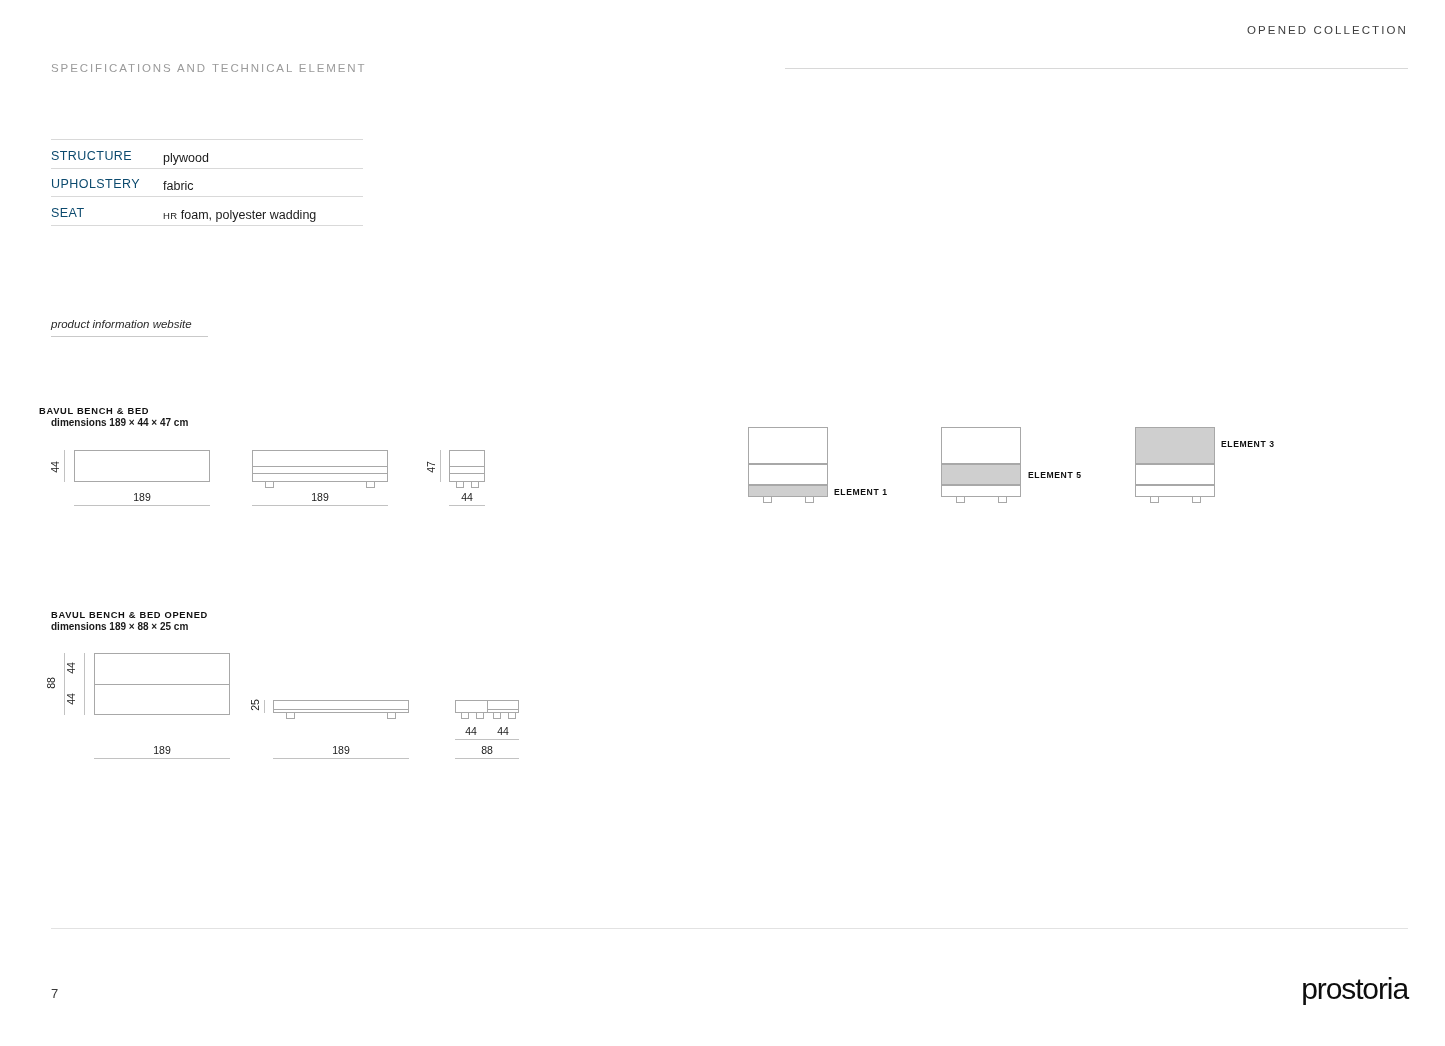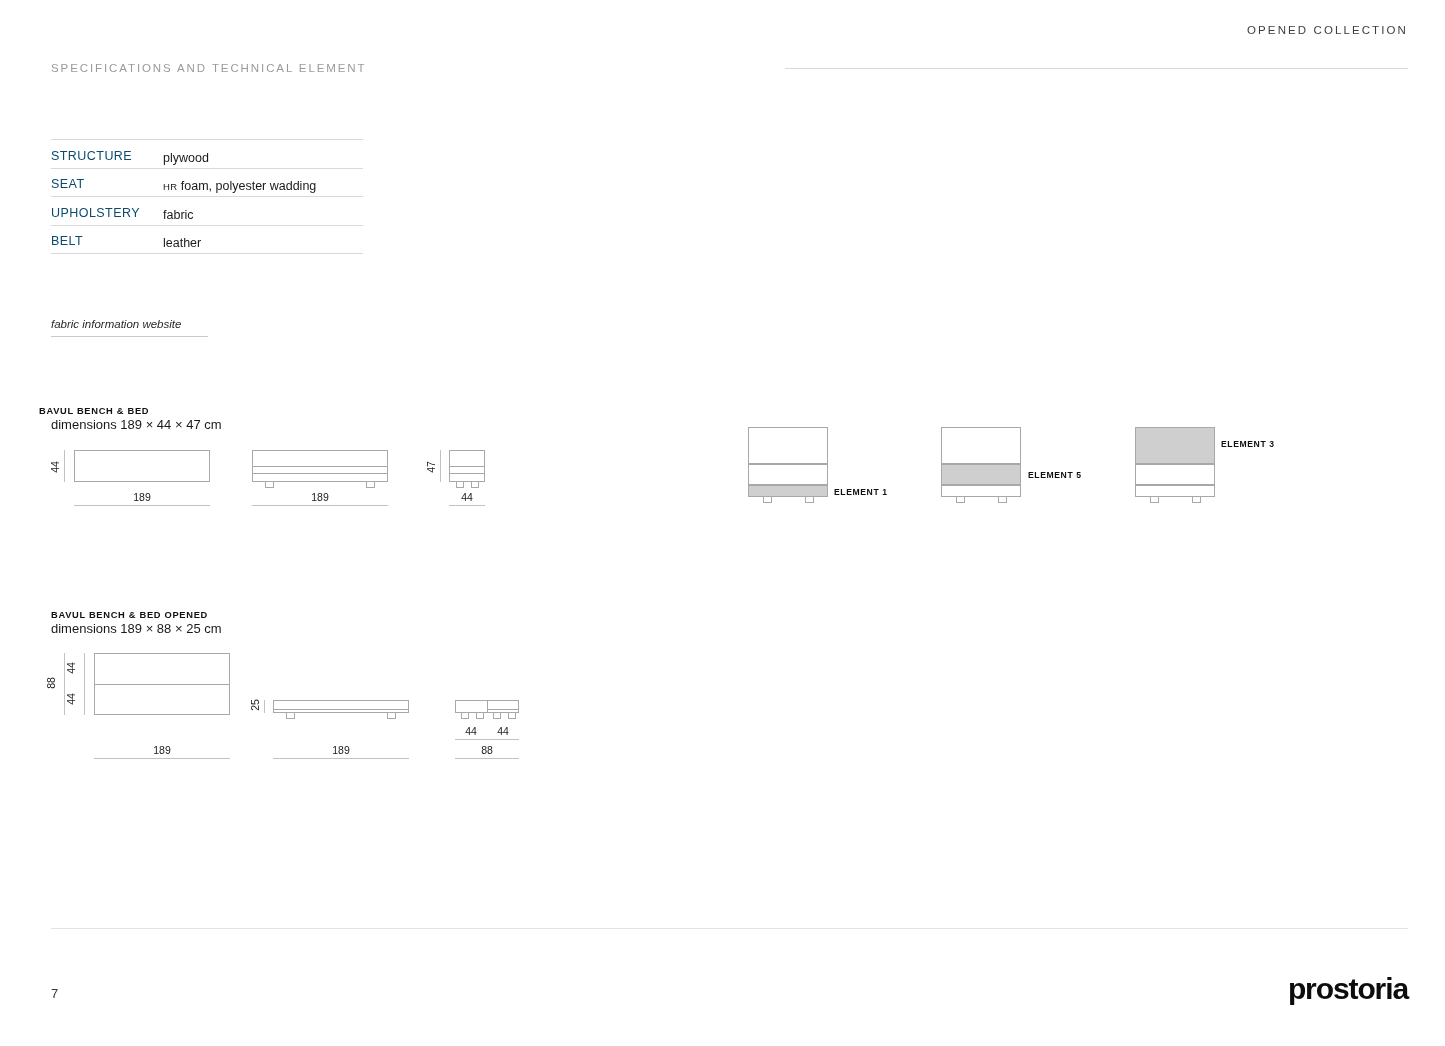--- a/index.html
+++ b/index.html
@@ -94,23 +94,24 @@
   .block-title {
     position: absolute;
     font-size: 9.3px;
     font-weight: bold;
     letter-spacing: 0.7px;
     color: #111;
     white-space: nowrap;
   }
   .block-dims {
     position: absolute;
-    font-size: 13px;
+    font-size: 10px;
     color: #1a1a1a;
     white-space: nowrap;
+    font-weight: bold;
   }
 
   
   .draw { position: absolute; }
   .rect {
     position: absolute;
     border: 1px solid #a8a8a8;
     box-sizing: border-box;
     background: #ffffff;
   }
@@ -179,54 +180,50 @@
     top: 986px;
     left: 51px;
     font-size: 13px;
     color: #3a3a3a;
   }
   .brand-logo {
     position: absolute;
     top: 972px;
     right: 37px;
     font-size: 30px;
-    font-weight: bold;
+    font-weight: normal;
     letter-spacing: -1.1px;
     color: #0d0d0d;
   }
 </style>
 </head>
 <body>
 
 <div class="collection-title">OPENED COLLECTION</div>
 <div class="section-title">SPECIFICATIONS AND TECHNICAL ELEMENT</div>
 <div class="header-rule"></div>
 
 <table class="spec-table">
   <tbody>
     <tr>
       <td class="spec-label">STRUCTURE</td>
       <td class="spec-value"><span>plywood</span></td>
     </tr>
     <tr>
-      <td class="spec-label">SEAT</td>
-      <td class="spec-value"><span class="smallcaps">HR</span><span> foam, polyester wadding</span></td>
-    </tr>
-    <tr>
       <td class="spec-label">UPHOLSTERY</td>
       <td class="spec-value"><span>fabric</span></td>
     </tr>
     <tr>
-      <td class="spec-label">BELT</td>
-      <td class="spec-value"><span>leather</span></td>
+      <td class="spec-label">SEAT</td>
+      <td class="spec-value"><span class="smallcaps">HR</span><span> foam, polyester wadding</span></td>
     </tr>
   </tbody>
 </table>
 
-<div class="info-link">fabric information website</div>
+<div class="info-link">product information website</div>
 
 <div class="block-title" style="top:406px; left:39px;">BAVUL BENCH &amp; BED</div>
 <div class="block-dims" style="top:417px; left:51px;">dimensions 189 × 44 × 47 cm</div>
 
 <div class="draw">
   <div class="rect" style="left:74px; top:450px; width:136px; height:32px;"></div>
   <div class="dim-vline" style="left:64px; top:450px; height:32px;"></div>
   <div class="dim-label vert" style="left:37px; top:461px; width:36px;">44</div>
   <div class="dim-line" style="left:74px; top:505px; width:136px;"></div>
   <div class="dim-label" style="left:74px; top:491px; width:136px;">189</div>

